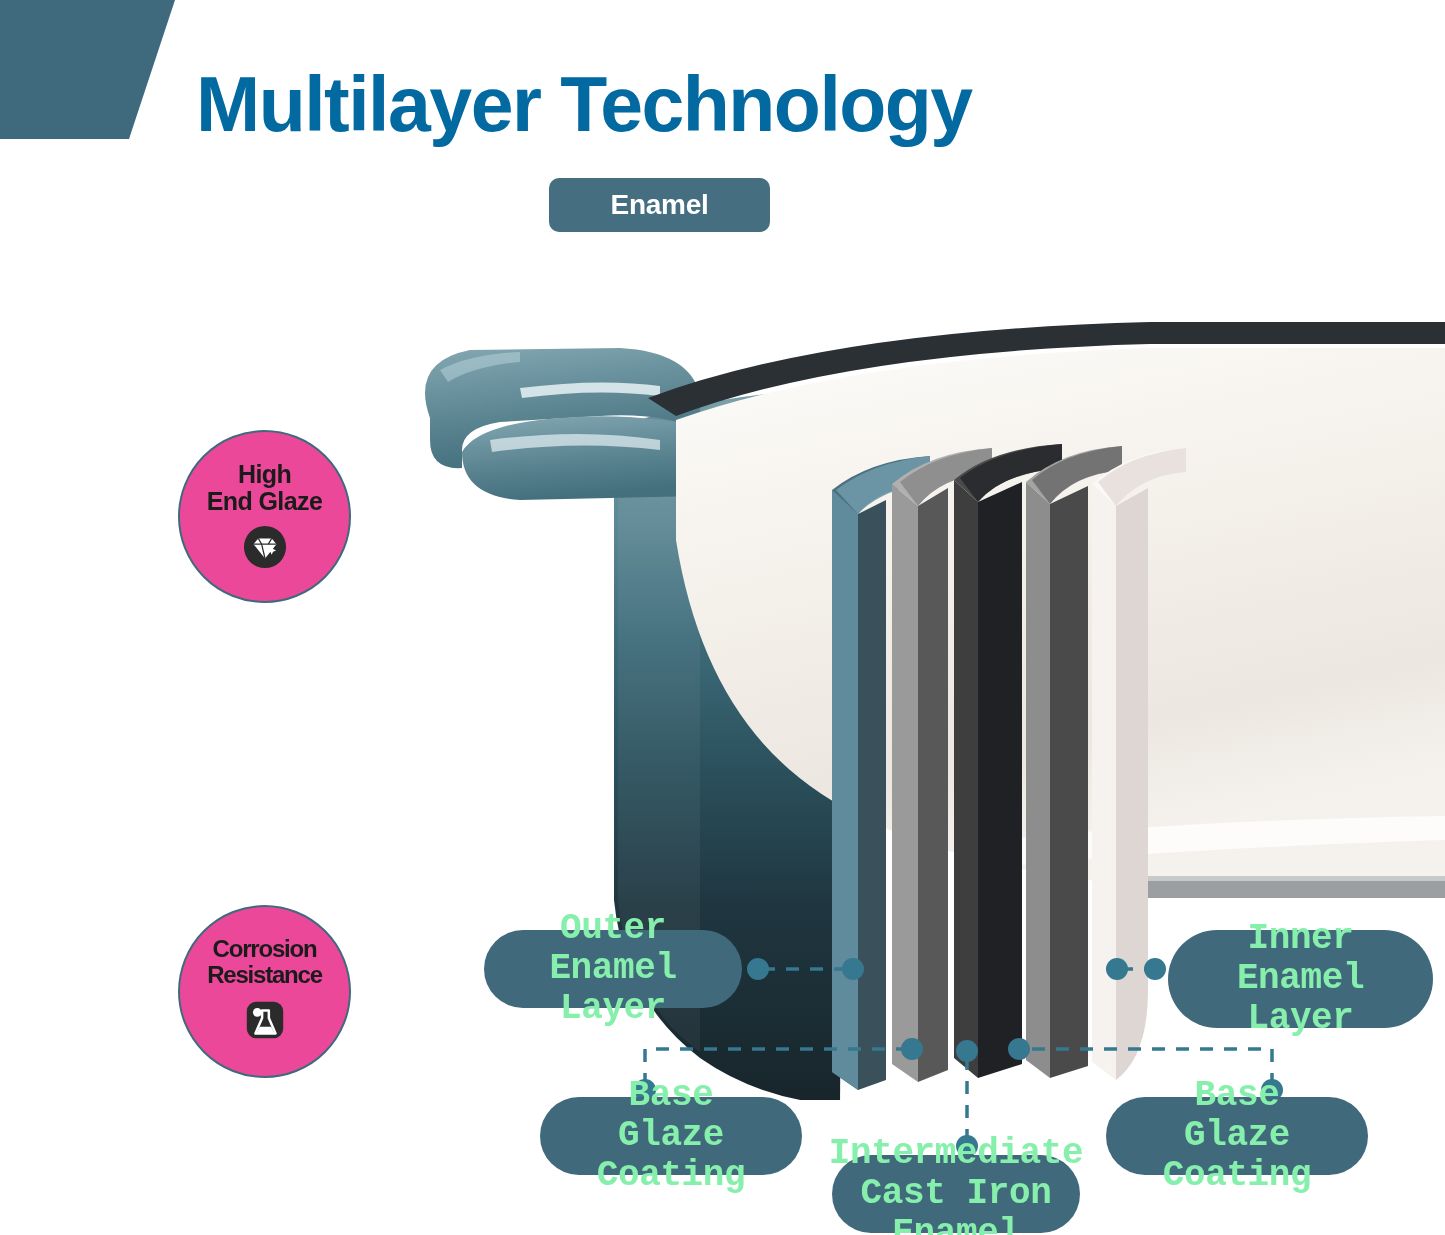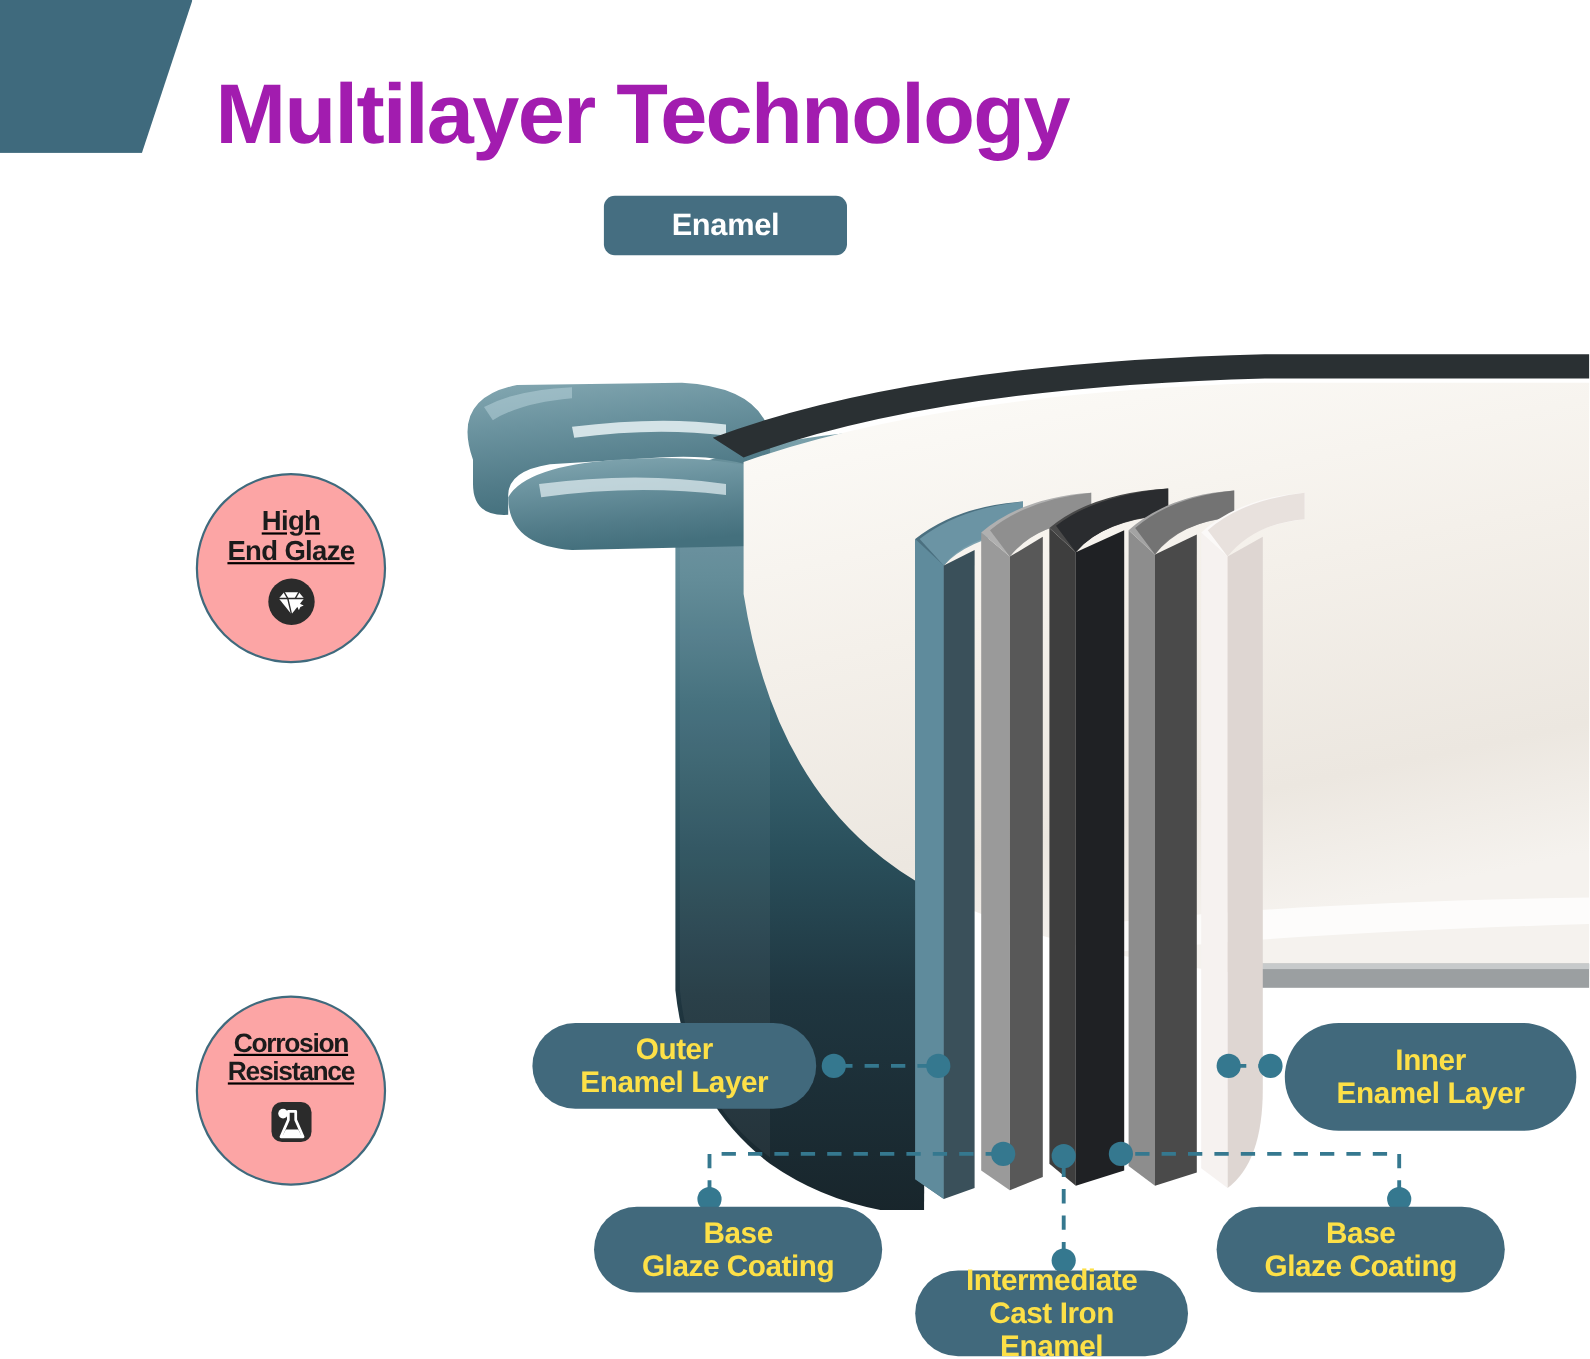--- a/index.html
+++ b/index.html
@@ -25,21 +25,21 @@
     clip-path: polygon(0 0, 175px 0, 129px 139px, 0 139px);
   }
 
   
   .page-title {
     position: absolute;
     left: 196px; top: 66px;
     font-size: 77px;
     font-weight: 700;
     letter-spacing: -1.5px;
-    color: #a21caf;
+    color: #0369a1;
     line-height: 1.0;
     white-space: nowrap;
   }
   .subtitle-badge {
     position: absolute;
     left: 549px; top: 178px;
     width: 221px; height: 54px;
     background: #456e81;
     border-radius: 10px;
     display: flex; align-items: center; justify-content: center;
@@ -57,23 +57,22 @@
     width: 173px; height: 173px;
     border-radius: 50%;
     display: flex;
     flex-direction: column;
     align-items: center;
     justify-content: flex-start;
     padding-top: 29px;
     text-align: center;
   }
   .feature.outline {
-    background: #fca5a5;
+    background: #ec4899;
     border: 2.5px solid #3f6a7d;
-    text-decoration: underline;
   }
   .feature.filled {
     background: #3f6a7d;
     border: 2.5px solid #3f6a7d;
   }
   .feature-label {
     font-size: 25px;
     font-weight: 700;
     line-height: 1.08;
     letter-spacing: -0.6px;
@@ -103,26 +102,27 @@
   
   .callout {
     position: absolute;
     background: #41697c;
     border-radius: 999px;
     display: flex; align-items: center; justify-content: center;
     text-align: center;
     padding: 9px 26px;
   }
   .callout span {
-    color: #fde047;
-    font-size: 27px;
+    color: #86efac;
+    font-size: 36px;
     font-weight: 700;
     line-height: 1.12;
     letter-spacing: -0.4px;
     white-space: pre-line;
+    font-family: Liberation Mono, monospace;
   }
   #callout-outer  { left: 484px;  top: 930px;  width: 258px; height: 78px; }
   #callout-inner  { left: 1168px; top: 930px;  width: 265px; height: 98px; align-items: center; }
   #callout-baseL  { left: 540px;  top: 1097px; width: 262px; height: 78px; }
   #callout-inter  { left: 832px;  top: 1155px; width: 248px; height: 78px; }
   #callout-baseR  { left: 1106px; top: 1097px; width: 262px; height: 78px; }
 
   
   #connectors {
     position: absolute;

